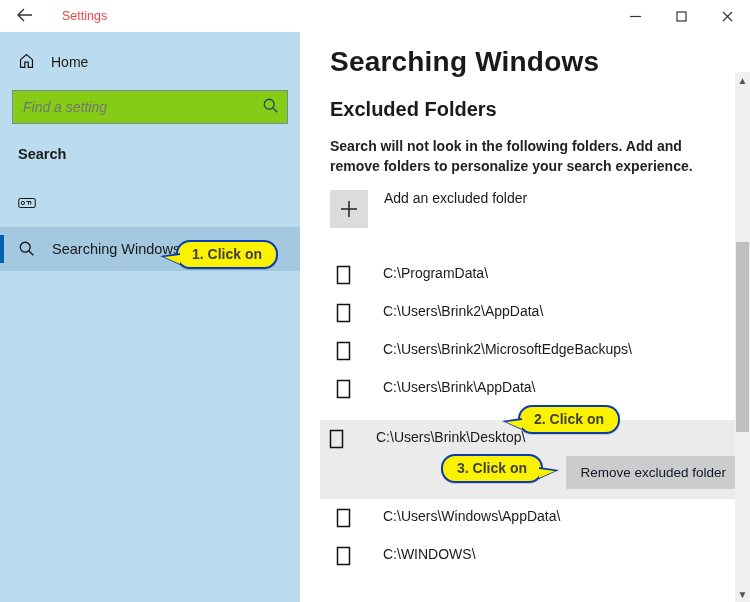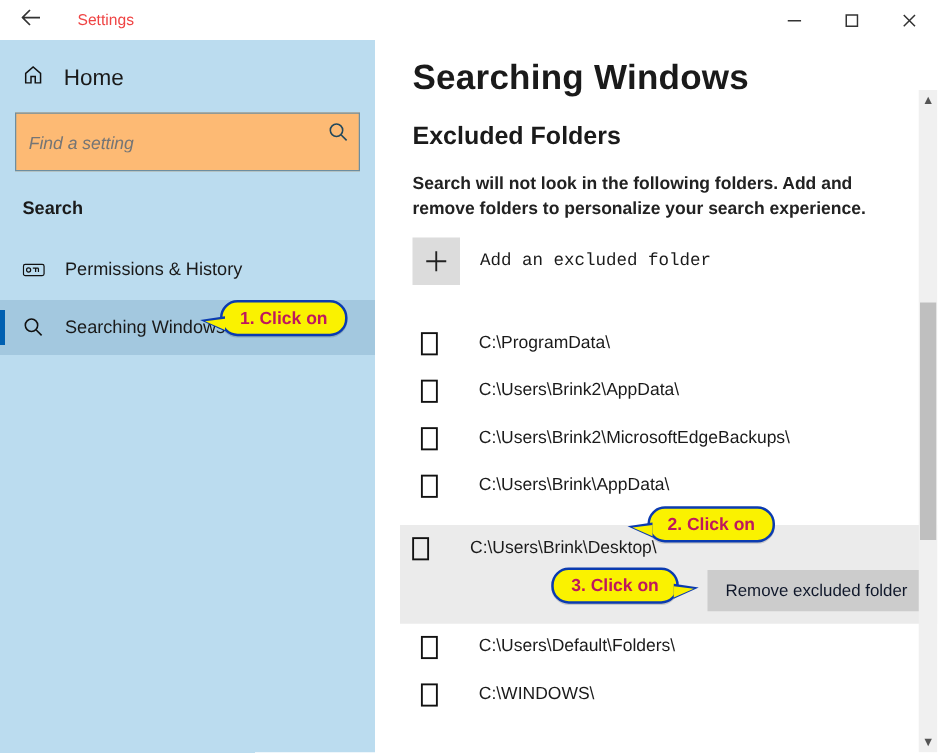--- a/index.html
+++ b/index.html
@@ -23,28 +23,28 @@
   .winbtn svg { stroke:#333; }
   
   .body { flex:1; display:flex; min-height:0; }
   .sidebar {
     width:300px; background:#bbdcef;
     padding:12px 12px 0 12px;
     display:flex; flex-direction:column;
   }
   .home {
     display:flex; align-items:center; height:36px; padding-left:6px; gap:16px;
-    font-size:18px;
+    font-size:14px;
   }
   .searchwrap {
     position:relative; margin-top:10px;
   }
   .searchbox {
-    width:100%; height:47px; border:1px solid #6d8ea0;
-    background:#fdba74; font-size:14px; padding:0 34px 0 10px;
+    width:100%; height:34px; border:1px solid #6d8ea0;
+    background:#84cc16; font-size:14px; padding:0 34px 0 10px;
     font-style:italic; color:#395261; outline:none;
   }
   .searchwrap .sicon {
     position:absolute; right:8px; top:7px; color:#284555;
   }
   .sectionhdr {
     font-weight:600; font-size:14.5px; margin:22px 0 18px 6px;
   }
   .navitem {
     position:relative;
@@ -58,21 +58,21 @@
   .navitem.selected::before{
     content:""; position:absolute; left:0; top:8px; bottom:8px; width:4px;
     background:#0060b1;
   }
   .navitem .icon { width:18px; display:flex; justify-content:center;}
   
   .main { flex:1; position:relative; padding:14px 24px 0 30px; overflow:hidden; }
   .h1 { font-size:28px; font-weight:600; margin:0 0 20px 0; letter-spacing:.2px;}
   .h2 { font-size:20px; font-weight:600; margin:0 0 16px 0;}
   .desc { font-size:14px; line-height:1.4; color:#222; margin:0 0 14px 0; max-width:380px;font-weight:bold;}
-  .addrow { display:flex; align-items:center; gap:16px; margin-bottom:28px;font-family:Liberation Mono, monospace;}
+  .addrow { display:flex; gap:16px; margin-bottom:28px;}
   .plusbtn {
     width:38px; height:38px; background:#dcdcdc; display:flex;
     align-items:center; justify-content:center; font-size:22px; color:#222;
   }
   .list {}
   .row {
     display:flex; align-items:flex-start; gap:31px;
     padding:9px 0 9px 6px; font-size:14px;
   }
   .row.selected {
@@ -98,21 +98,21 @@
   .scrollarrow {
     position:absolute; left:0; right:0; height:16px;
     display:flex; align-items:center; justify-content:center;
     color:#555; font-size:10px;
   }
   .scrollarrow.top{top:0;} .scrollarrow.bot{bottom:0;}
   
   .callout {
     position:absolute; display:inline-block;
     background:#faf200; border:2px solid #0b3bb0; border-radius:14px;
-    font-size:14px; font-weight:700; color:#be185d;
+    font-size:14px; font-weight:700; color:#404040;
     padding:4px 14px 5px 14px; white-space:nowrap;
     box-shadow:0 1px 0 rgba(0,0,0,.15);
     z-index:50;
   }
   .callout .tail {
     position:absolute; width:0; height:0;
   }
   
   .tail-left {
     left:-18px; top:50%; margin-top:-2px;
@@ -193,21 +193,20 @@
       <div class="sectionhdr">Search</div>
 
       <div class="navitem">
         <span class="icon">
           <svg width="20" height="16" viewBox="0 0 24 18">
               <rect x="1" y="3" width="22" height="12" rx="2" fill="none" stroke="#111" stroke-width="1.3"></rect>
               <circle cx="6.5" cy="9" r="2.2" fill="none" stroke="#111" stroke-width="1.3"></circle>
               <path d="M11 7 h6 M17 7 v4 M14 7 v4" stroke="#111" stroke-width="1.3"></path>
             </svg>
         </span>
-        <span>Permissions &amp; History</span>
       </div>
 
       <div class="navitem selected">
         <span class="icon">
           <svg width="18" height="18" viewBox="0 0 20 20">
               <circle cx="8" cy="8" r="5.5" fill="none" stroke="#111" stroke-width="1.4"></circle>
               <path d="M12.2 12.2 L17 17" stroke="#111" stroke-width="1.4"></path>
             </svg>
         </span>
         <span>Searching Windows</span>
@@ -269,21 +268,21 @@
             </span>
             <span>C:\Users\Brink\Desktop\</span>
             <button class="removebtn">Remove excluded folder</button>
           </div>
           <div class="row">
             <span class="foldericon">
               <svg width="15" height="20" viewBox="0 0 15 20">
                 <rect x="1.5" y="1.5" width="12" height="17" fill="none" stroke="#111" stroke-width="1.5"></rect>
               </svg>
             </span>
-            <span>C:\Users\Default\Folders\</span>
+            <span>C:\Users\Windows\AppData\</span>
           </div>
           <div class="row">
             <span class="foldericon">
               <svg width="15" height="20" viewBox="0 0 15 20">
                 <rect x="1.5" y="1.5" width="12" height="17" fill="none" stroke="#111" stroke-width="1.5"></rect>
               </svg>
             </span>
             <span>C:\WINDOWS\</span>
           </div>
         </div>

